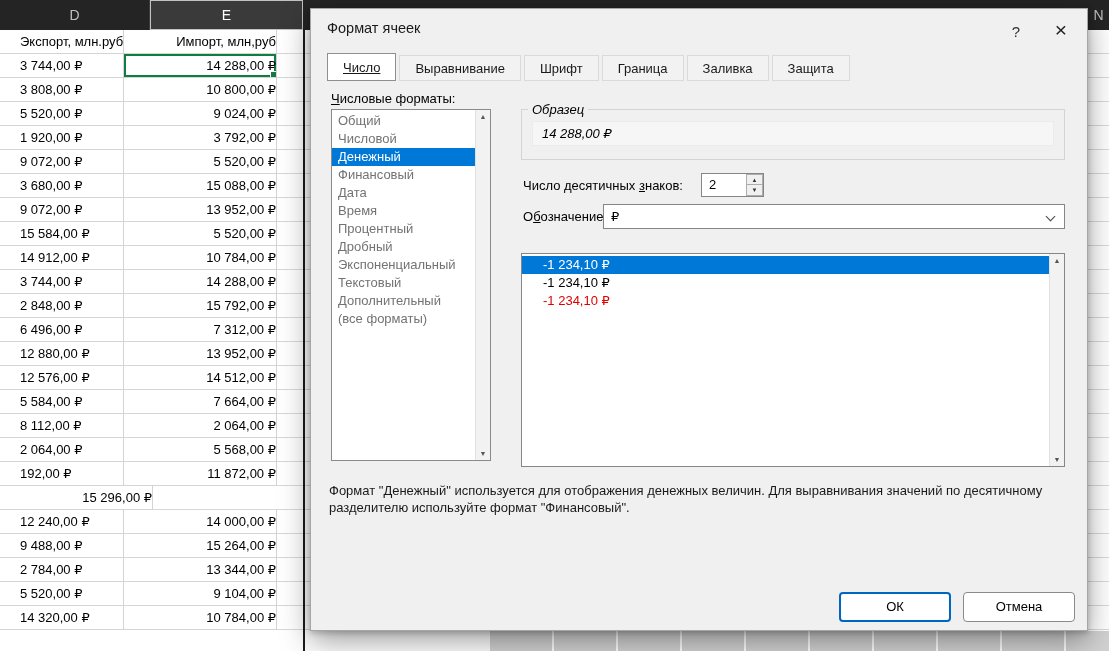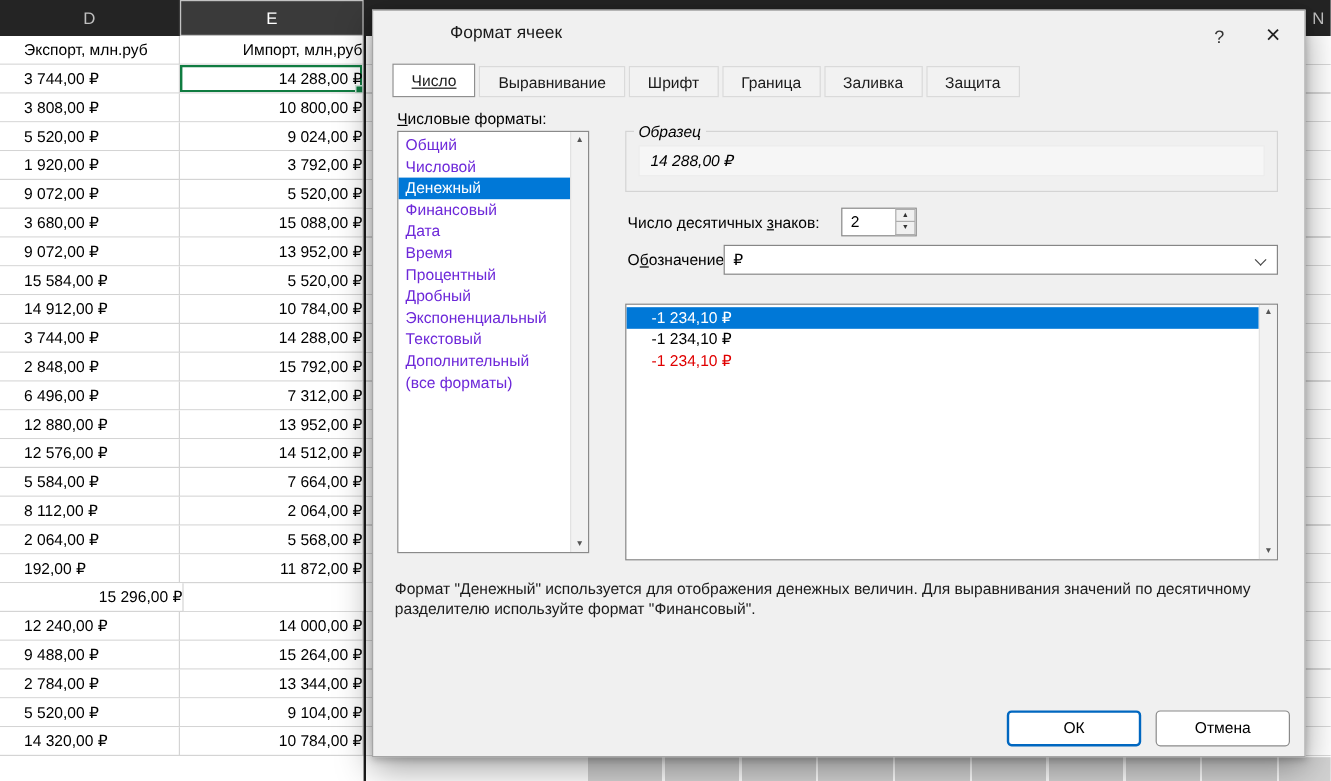--- a/index.html
+++ b/index.html
@@ -14,52 +14,52 @@
   .col-head { position:absolute; top:0; height:30px; display:flex; align-items:center; justify-content:center;
     color:#bfbfbf; font-size:14px; }
   .colD { left:0; width:150px; border-right:1px solid #3d3d3d; }
   .colE { left:150px; width:153px; background:#3a3a3a; border:1px solid #c2c2c2; color:#ffffff; }
   .colN { right:0; width:21px; }
 
   .grid { position:absolute; top:30px; left:0; width:303px; z-index:2; }
   .sheet-row { display:flex; height:24px; }
   .cell { height:24px; background:#fff; border-right:1px solid #d4d4d4; border-bottom:1px solid #d4d4d4;
     font-size:13px; line-height:23px; padding-left:4px; white-space:nowrap; overflow:hidden; color:#000; position:relative; }
-  .col0 { width:150px;padding-left:20px; }
+  .col0 { width:124px;padding-left:20px; }
   .col1 { width:153px;text-align:right; }
   .cell.selected { box-shadow:inset 0 0 0 2px var(--green); }
   .cell.selected::after { content:""; position:absolute; right:-1px; bottom:-1px; width:5px; height:5px;
     background:var(--green); border:1px solid #fff; }
   .dark-line { position:absolute; left:303px; top:0; bottom:0; width:2px; background:#1b1b1b; z-index:2; }
 
   .bottom-strip { position:absolute; left:305px; right:0; top:631px; bottom:0; background:#fff; z-index:2; }
   .bottom-strip .gray { position:absolute; left:185px; right:0; top:0; bottom:0;
     background:repeating-linear-gradient(to right,#d2d2d2 0 62px,#ffffff 62px 64px); }
 
   
   .dialog { position:absolute; left:310px; top:8px; width:778px; height:623px; background:#f0f0f0;
     border:1px solid #a6a6a6; z-index:10; box-shadow:0 10px 28px rgba(0,0,0,.38), 0 2px 6px rgba(0,0,0,.22); }
-  .dlg-title { position:absolute; left:16px; top:11px; font-size:14.5px; color:#1a1a1a;margin-left:48px; }
+  .dlg-title { position:absolute; left:16px; top:11px; font-size:14.5px; color:#1a1a1a; }
   .dlg-help { position:absolute; right:58px; top:10px; width:26px; height:26px; text-align:center;
     line-height:26px; font-size:15px; color:#333; }
   .dlg-close { position:absolute; right:10px; top:7px; width:32px; height:28px; text-align:center;
     line-height:28px; font-size:21px; color:#222; }
 
   .tabs { position:absolute; left:16px; top:44px; display:flex; align-items:flex-end; }
   .tab { padding:0 15px; height:26px; line-height:25px; font-size:13px; background:#f2f2f2;
     border:1px solid #dadada; margin-right:3px; color:#1a1a1a; }
   .tab.active { background:#ffffff; border-color:#8f8f8f; text-decoration:underline; height:28px; line-height:27px; }
 
   .lbl { font-size:13px; color:#000; }
   .u { text-decoration:underline; }
 
   .format-label { position:absolute; left:20px; top:82px; }
   .format-list { position:absolute; left:20px; top:100px; width:160px; height:352px; background:#fff;
     border:1px solid #8a8a8a; padding:2px 15px 0 0; overflow:hidden; }
-  .list-item { font-size:13px; line-height:18px; height:18px; padding-left:6px; white-space:nowrap; color:#6d28d9; }
+  .list-item { font-size:13px; line-height:18px; height:18px; padding-left:6px; white-space:nowrap; color:#737373; }
   .list-item.selected { background:var(--accent); color:#fff; }
 
   .vscroll { position:absolute; top:0; right:0; bottom:0; width:15px; background:#f2f2f2; border-left:1px solid #e2e2e2; }
   .vscroll .up { position:absolute; top:3px; left:0; right:0; text-align:center; font-size:7px; color:#555; }
   .vscroll .down { position:absolute; bottom:3px; left:0; right:0; text-align:center; font-size:7px; color:#555; }
 
   fieldset.sample-group { position:absolute; left:210px; top:93px; width:544px; height:58px;
     border:1px solid #d4d4d4;font-style:italic; }
   fieldset.sample-group legend { font-size:13px; margin-left:6px; padding:0 4px; color:#000; }
   .sample-value { margin:4px 10px 0 10px; background:#f6f6f6; border:1px solid #ebebeb;

